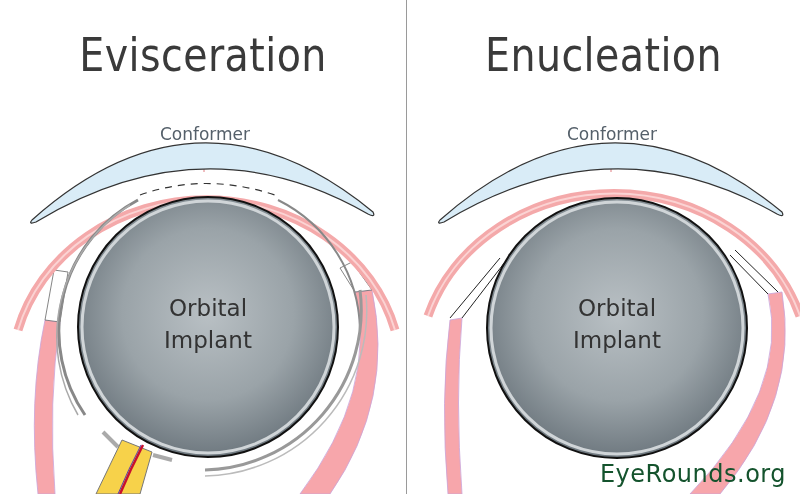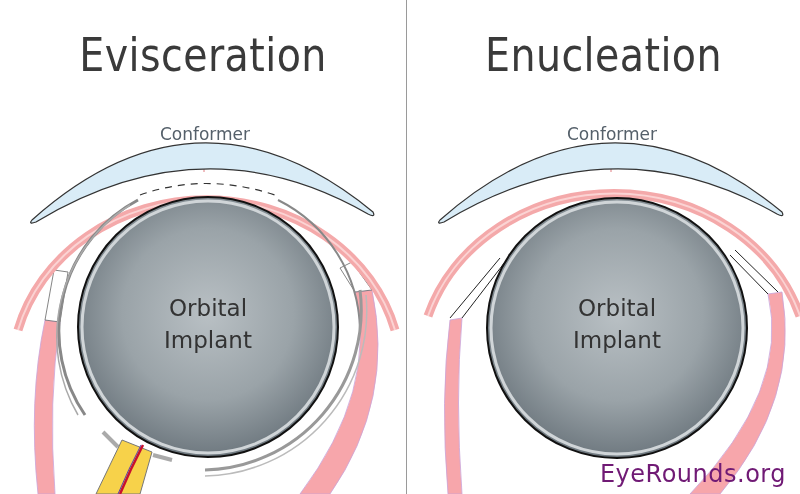--- a/index.html
+++ b/index.html
@@ -6,21 +6,21 @@
   body { width: 800px; height: 494px; overflow: hidden; position: relative; font-family: "Liberation Sans", sans-serif; }
   .panel { position: absolute; top: 0; height: 494px; }
   .panel-left { left: 0; width: 406px; }
   .panel-right { left: 407px; width: 393px; }
   .divider { position: absolute; left: 406px; top: 0; width: 1px; height: 494px; background: #9a9a9a; }
   .title { position: absolute; top: 28px; font-size: 46px; font-weight: 300; color: #3a3a3a; letter-spacing: 0.5px; font-family: "DejaVu Sans", sans-serif; font-weight: normal; transform: scaleX(0.86); transform-origin: center; }
   .title-left { left: 0; width: 406px; text-align: center; }
   .title-right { left: 407px; width: 393px; text-align: center; }
   svg.art { position: absolute; left: 0; top: 0; }
   .svgtext { font-family: "DejaVu Sans", sans-serif; }
-  .watermark { position: absolute; right: 14px; bottom: 6px; font-size: 24px; color: #701a75; font-family: "DejaVu Sans", sans-serif; letter-spacing: 0.5px; }
+  .watermark { position: absolute; right: 14px; bottom: 6px; font-size: 24px; color: #14532d; font-family: "DejaVu Sans", sans-serif; letter-spacing: 0.5px; }
 </style>
 </head>
 <body>
 
 <div class="panel panel-left"></div>
 <div class="panel panel-right"></div>
 <div class="divider"></div>
 
 <div class="title title-left">Evisceration</div>
 <div class="title title-right">Enucleation</div>

